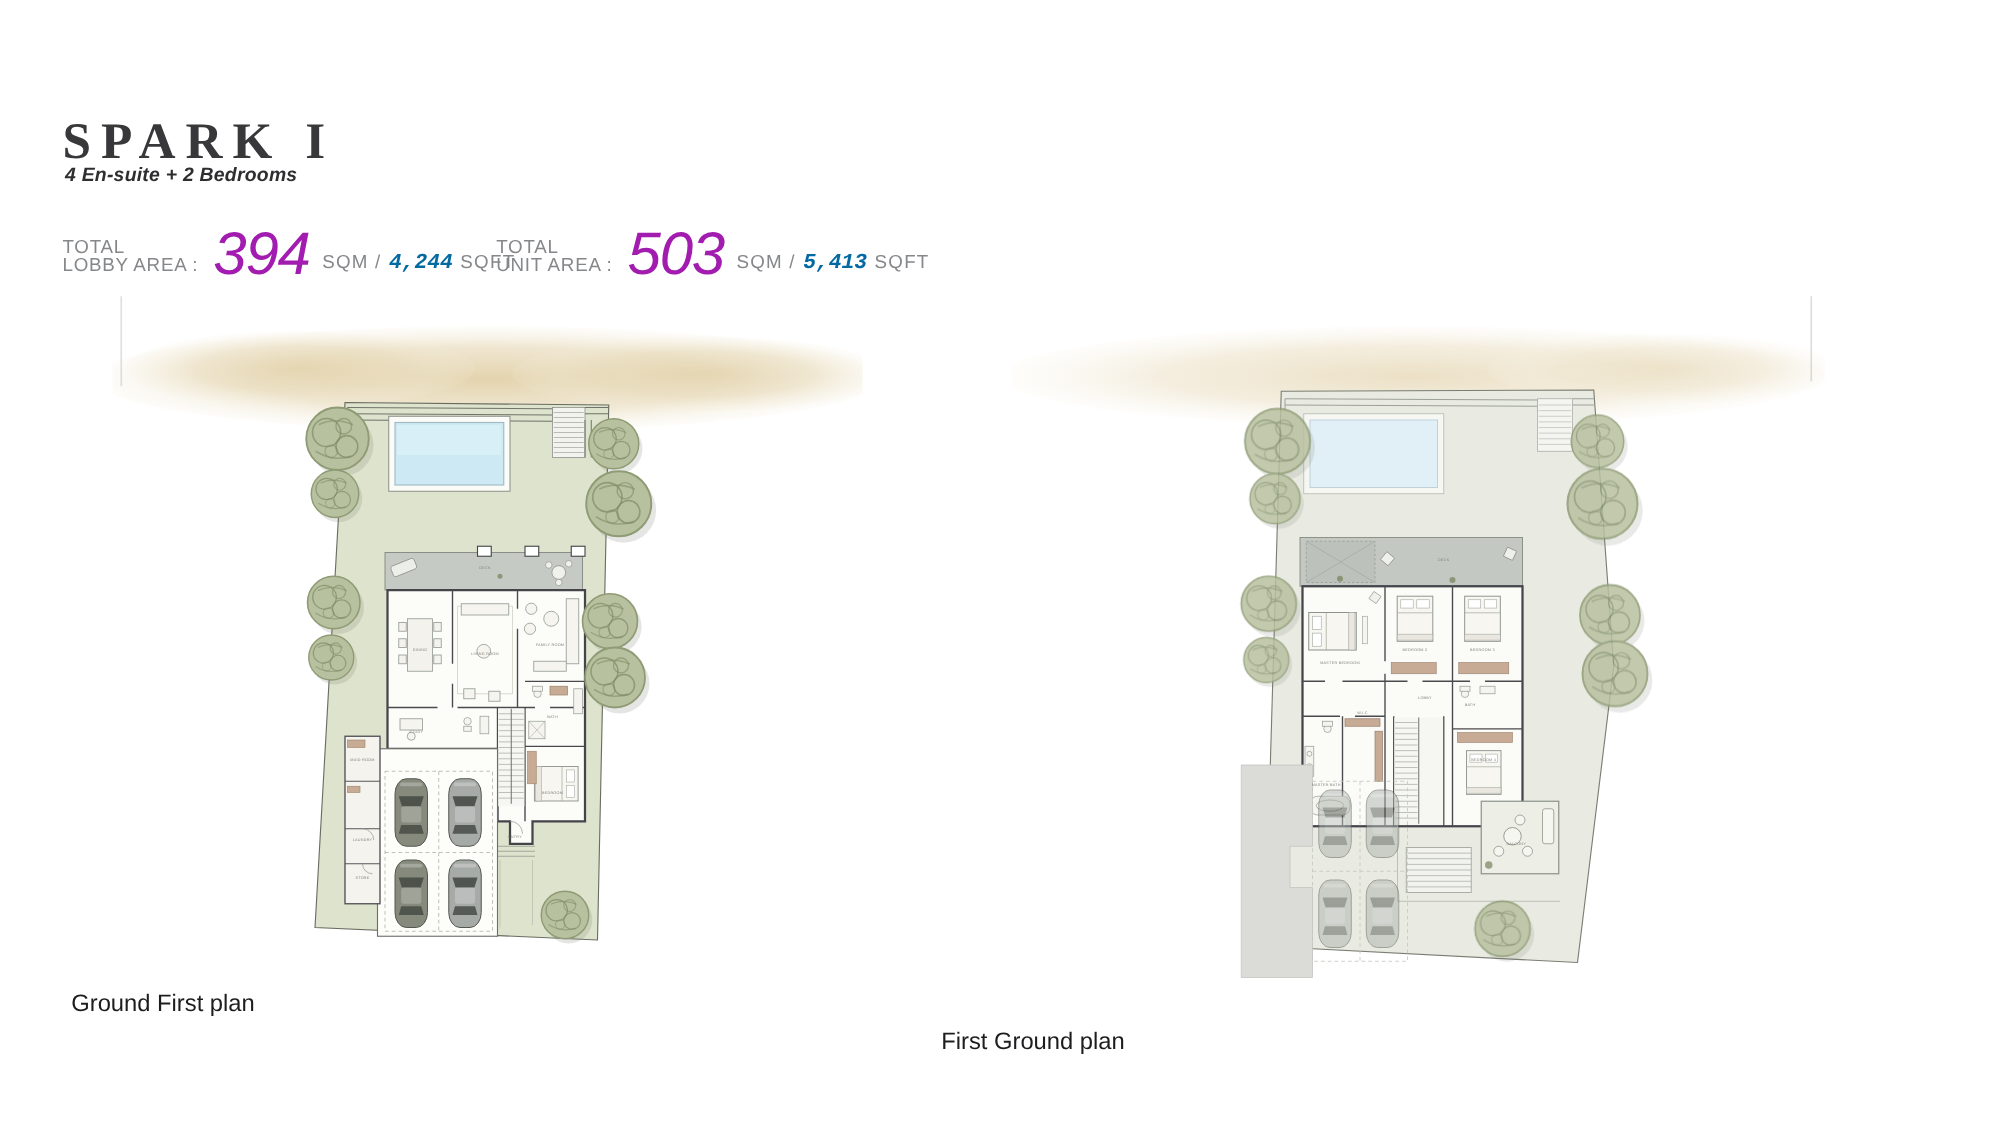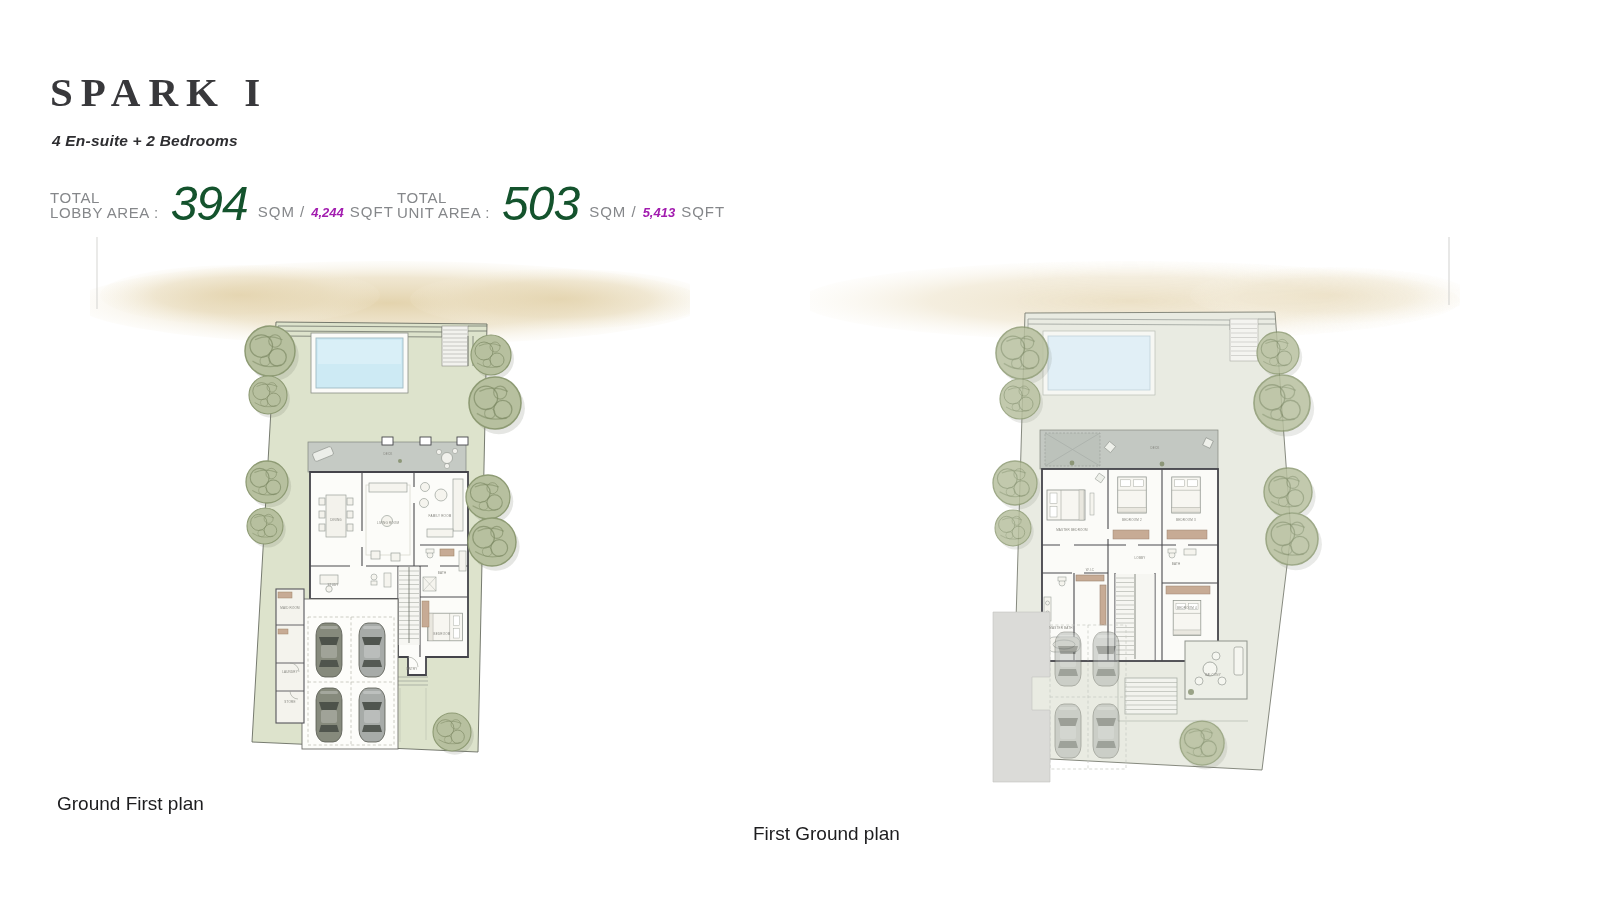--- a/index.html
+++ b/index.html
@@ -1,30 +1,30 @@
 <!DOCTYPE html>
 <html><head>
 <meta charset="utf-8">
 <style>
   html,body{margin:0;padding:0;background:#ffffff;}
   #page{position:relative;width:1600px;height:900px;background:#ffffff;overflow:hidden;
         font-family:"Liberation Sans",sans-serif;color:#2c2c30;}
   .abs{position:absolute;}
-  .title{left:50px;top:72px;font-family:"Liberation Serif",serif;font-weight:600;
+  .title{left:50px;top:92px;font-family:"Liberation Serif",serif;font-weight:600;
          font-size:41px;letter-spacing:8px;color:#38383b;line-height:1;}
   .subtitle{left:52px;top:132px;font-style:italic;font-weight:600;font-size:15.5px;
             color:#2e2e31;letter-spacing:.2px;}
   .stat{display:flex;align-items:flex-end;}
   .stat-labels{font-size:15px;line-height:15px;color:#85878a;letter-spacing:.6px;
                padding-bottom:2px;white-space:nowrap;}
-  .stat-value{font-size:48px;line-height:36px;color:#14532d;font-style:italic;
+  .stat-value{font-size:48px;line-height:36px;color:#a21caf;font-style:italic;
               font-weight:500;margin:0 10px 0 12px;letter-spacing:-1px;}
   .stat-units{display:flex;align-items:baseline;gap:6px;padding-bottom:2px;white-space:nowrap;justify-content:center;}
   .u-gray{font-size:15px;color:#85878a;letter-spacing:1px;}
-  .u-dark{font-size:13px;color:#a21caf;font-weight:700;font-style:italic;}
+  .u-dark{font-size:17px;color:#0369a1;font-weight:700;font-style:italic;font-family:Liberation Mono, monospace;}
   .caption{font-size:19px;color:#1d1d1f;}
   svg.plan{position:absolute;}
   text.rlabel{font-size:3px;fill:#84847e;text-anchor:middle;letter-spacing:.2px;
               font-family:"Liberation Sans",sans-serif;}
 </style>
 </head>
 <body>
 
 <div id="page">
 

